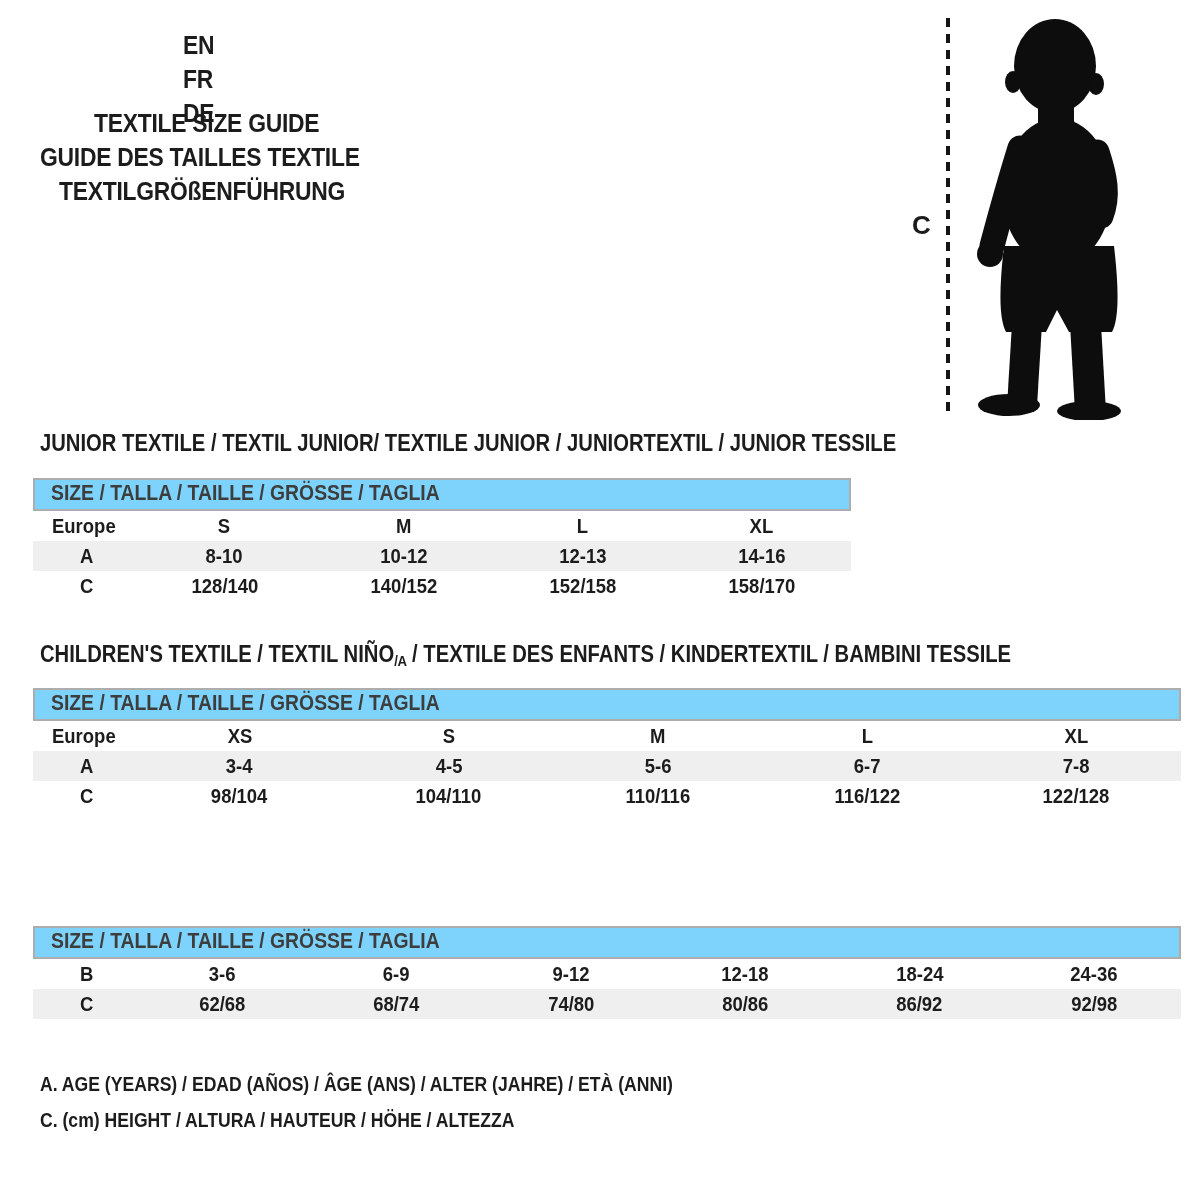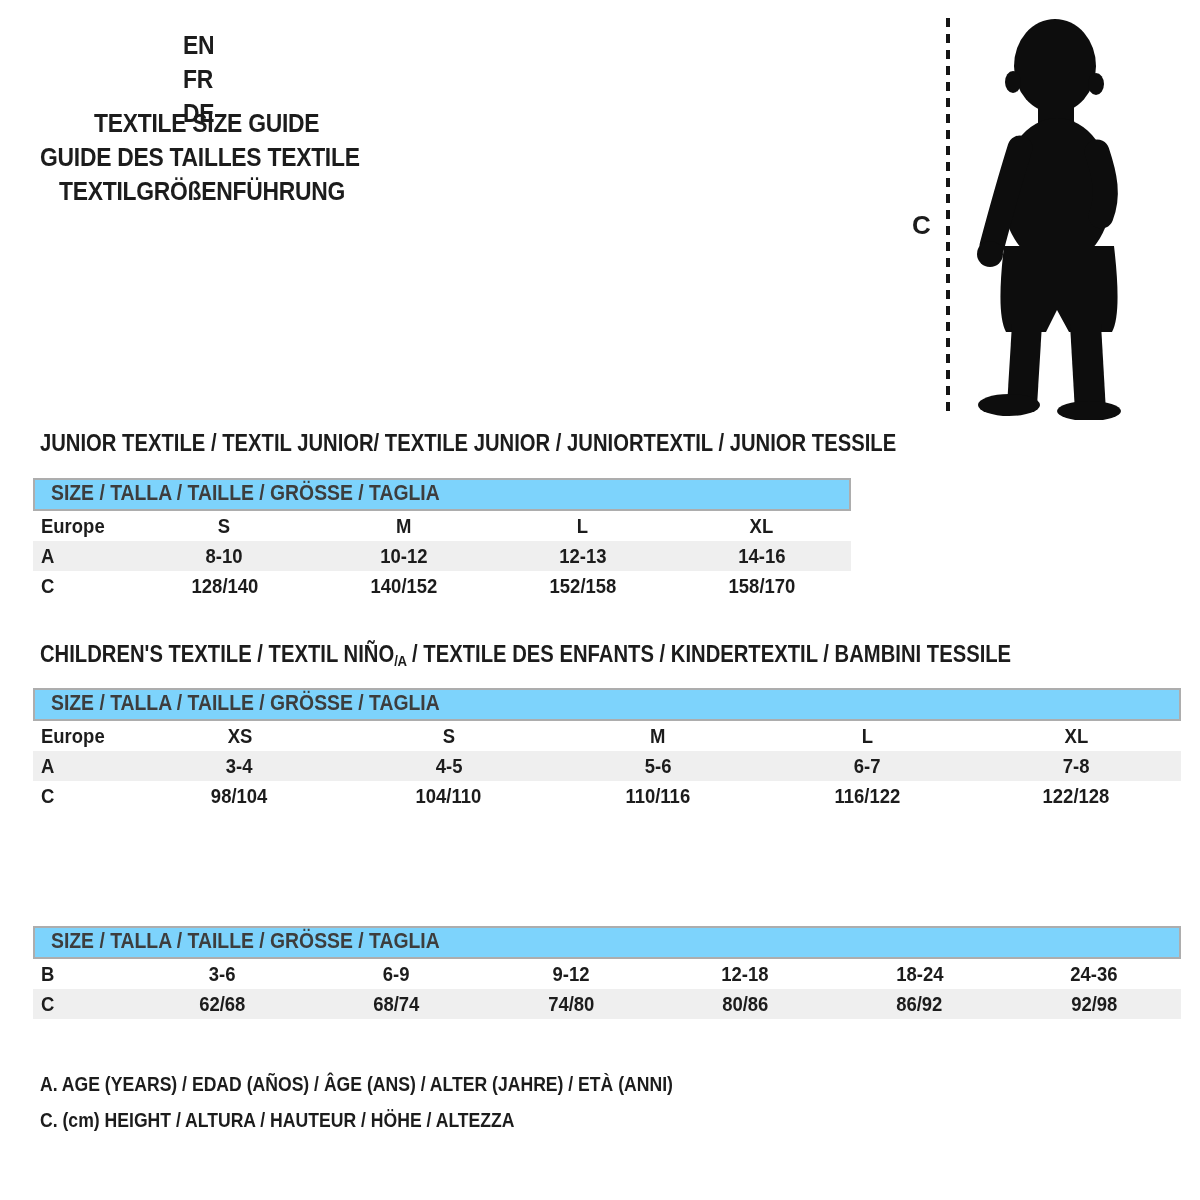--- a/index.html
+++ b/index.html
@@ -44,21 +44,21 @@
     height:33px; box-sizing:border-box;
     background:#7dd3fc; border:2px solid #adadad;
     display:flex; align-items:flex-start; padding-left:16px;
     font-weight:bold; font-size:22px; color:#3d3d3d;
   }
   .trow { display:grid; height:30px; align-items:center; font-size:21px; font-weight:bold; }
   .cols5 { grid-template-columns:102px repeat(4,1fr); }
   .cols6 { grid-template-columns:102px repeat(5,1fr); }
   .cols7 { grid-template-columns:102px repeat(6,1fr); }
   .cell { text-align:center; overflow:visible; }
-  .lab  { text-align:left; padding-left:8px; }
+  .lab  { text-align:center; padding-left:8px; }
   .shade { background:#efefef; }
 
   
   .legend { position:absolute; left:40px; top:1066px; }
   .legend-line { height:36px; display:flex; align-items:center; font-size:20px; font-weight:bold; white-space:nowrap; }
 </style>
 </head>
 <body>
 
 <div class="lang-block">

